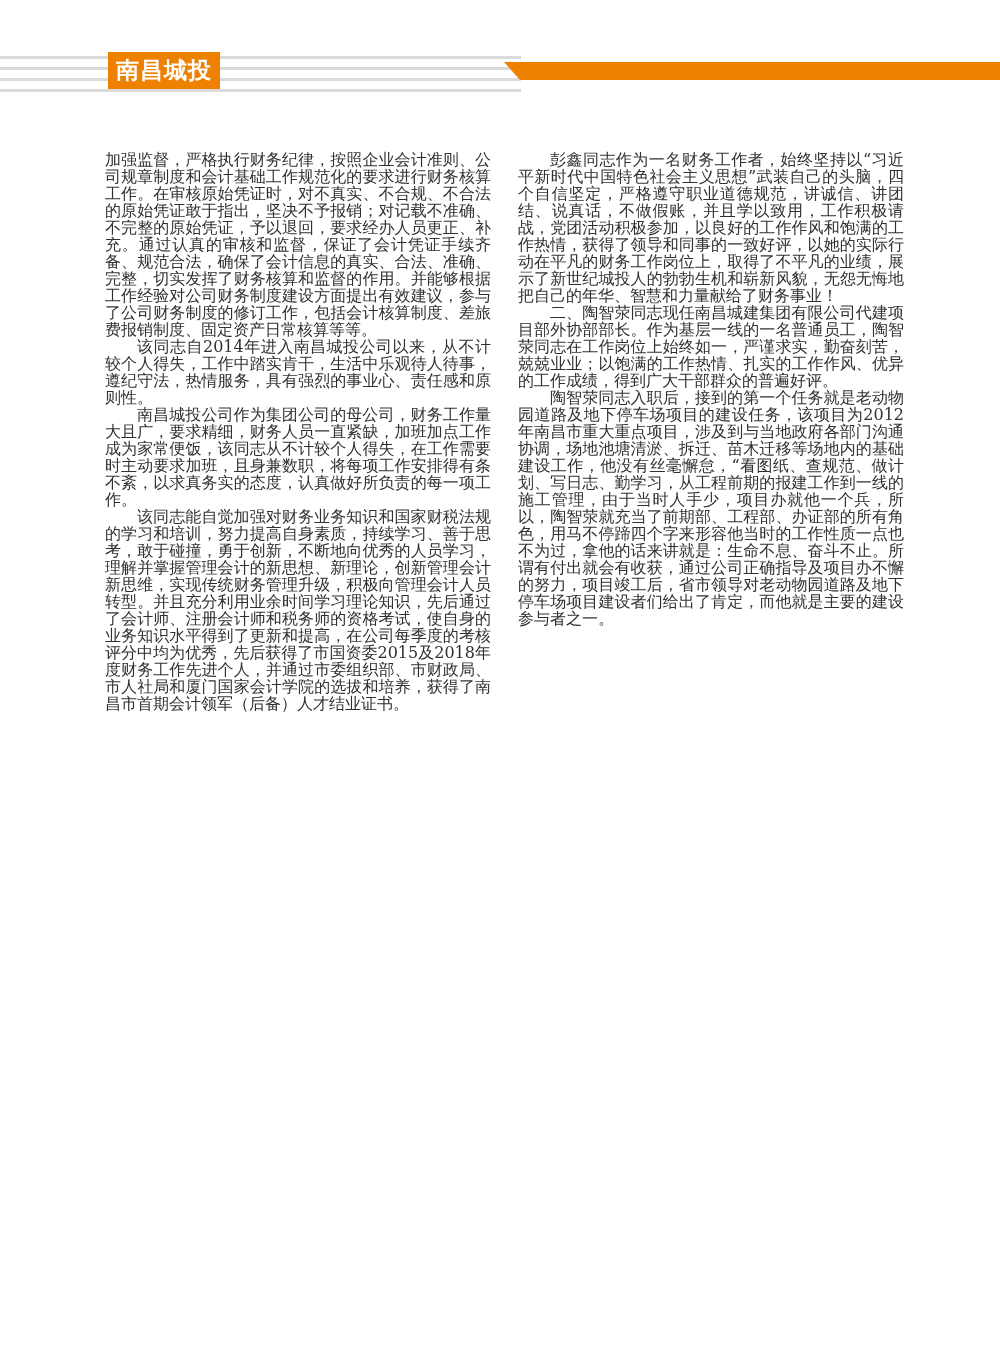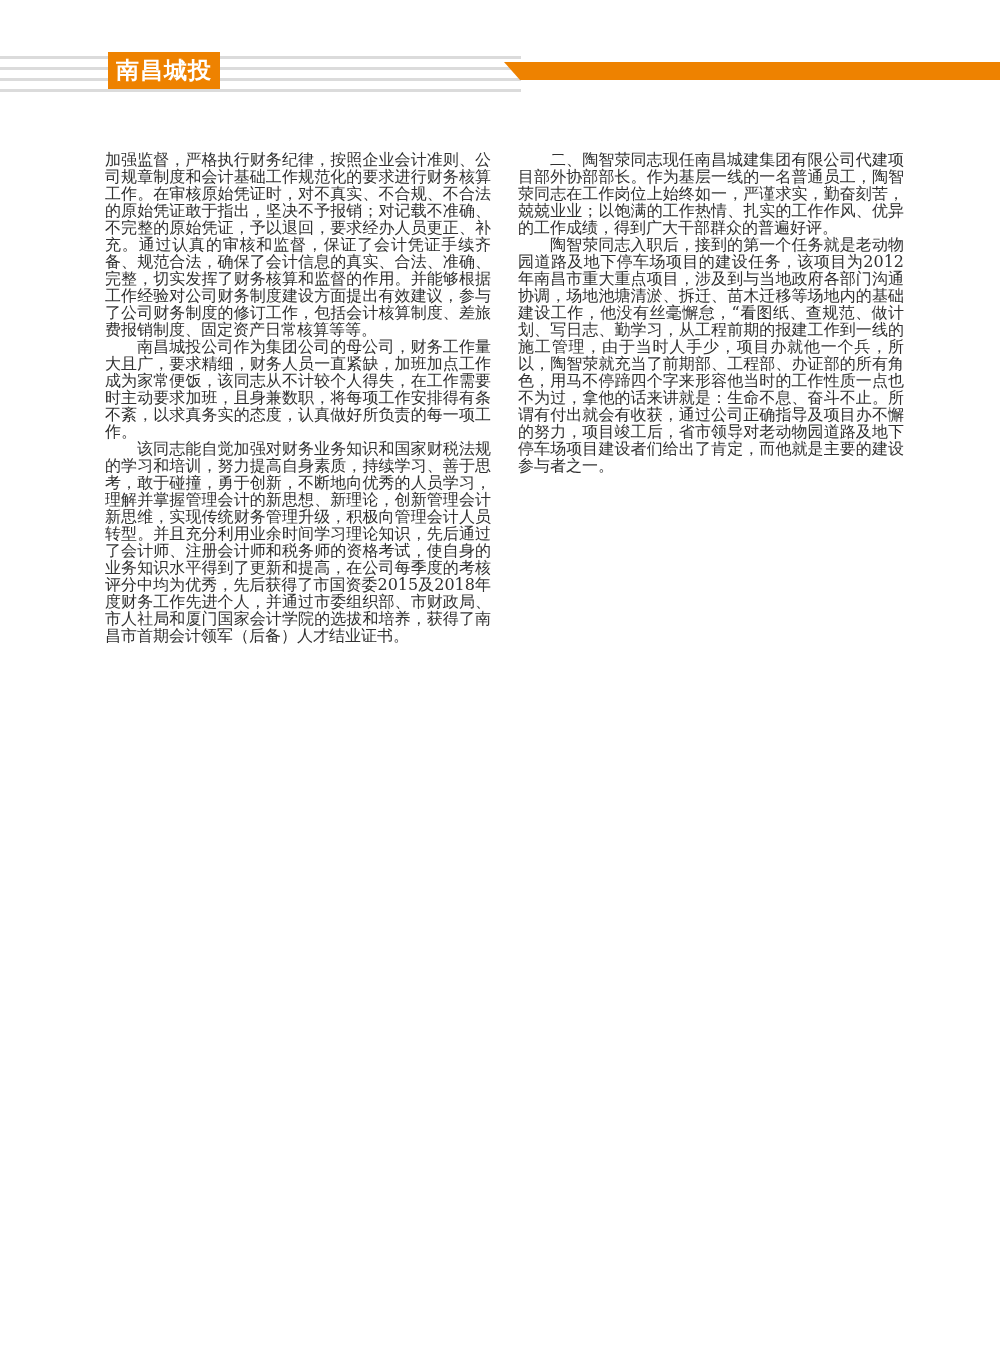--- a/index.html
+++ b/index.html
@@ -52,25 +52,27 @@
   </div>
 
   <div class="logo-box">
     <span>南昌城投</span>
   </div>
 
   <div class="band"></div>
 
   <section class="col col-left">
     <p>加强监督，严格执行财务纪律，按照企业会计准则、公司规章制度和会计基础工作规范化的要求进行财务核算工作。在审核原始凭证时，对不真实、不合规、不合法的原始凭证敢于指出，坚决不予报销；对记载不准确、不完整的原始凭证，予以退回，要求经办人员更正、补充。通过认真的审核和监督，保证了会计凭证手续齐备、规范合法，确保了会计信息的真实、合法、准确、完整，切实发挥了财务核算和监督的作用。并能够根据工作经验对公司财务制度建设方面提出有效建议，参与了公司财务制度的修订工作，包括会计核算制度、差旅费报销制度、固定资产日常核算等等。</p>
+    <p class="indent">该同志自2014年进入南昌城投公司以来，从不计较个人得失，工作中踏实肯干，生活中乐观待人待事，遵纪守法，热情服务，具有强烈的事业心、责任感和原则性。</p>
     <p class="indent">南昌城投公司作为集团公司的母公司，财务工作量大且广，要求精细，财务人员一直紧缺，加班加点工作成为家常便饭，该同志从不计较个人得失，在工作需要时主动要求加班，且身兼数职，将每项工作安排得有条不紊，以求真务实的态度，认真做好所负责的每一项工作。</p>
     <p class="indent">该同志能自觉加强对财务业务知识和国家财税法规的学习和培训，努力提高自身素质，持续学习、善于思考，敢于碰撞，勇于创新，不断地向优秀的人员学习，理解并掌握管理会计的新思想、新理论，创新管理会计新思维，实现传统财务管理升级，积极向管理会计人员转型。并且充分利用业余时间学习理论知识，先后通过了会计师、注册会计师和税务师的资格考试，使自身的业务知识水平得到了更新和提高，在公司每季度的考核评分中均为优秀，先后获得了市国资委2015及2018年度财务工作先进个人，并通过市委组织部、市财政局、市人社局和厦门国家会计学院的选拔和培养，获得了南昌市首期会计领军（后备）人才结业证书。</p>
   </section>
 
   <section class="col col-right">
+    <p class="indent">彭鑫同志作为一名财务工作者，始终坚持以“习近平新时代中国特色社会主义思想”武装自己的头脑，四个自信坚定，严格遵守职业道德规范，讲诚信、讲团结、说真话，不做假账，并且学以致用，工作积极请战，党团活动积极参加，以良好的工作作风和饱满的工作热情，获得了领导和同事的一致好评，以她的实际行动在平凡的财务工作岗位上，取得了不平凡的业绩，展示了新世纪城投人的勃勃生机和崭新风貌，无怨无悔地把自己的年华、智慧和力量献给了财务事业！</p>
     <p class="indent">二、陶智荥同志现任南昌城建集团有限公司代建项目部外协部部长。作为基层一线的一名普通员工，陶智荥同志在工作岗位上始终如一，严谨求实，勤奋刻苦，兢兢业业；以饱满的工作热情、扎实的工作作风、优异的工作成绩，得到广大干部群众的普遍好评。</p>
     <p class="indent">陶智荥同志入职后，接到的第一个任务就是老动物园道路及地下停车场项目的建设任务，该项目为2012年南昌市重大重点项目，涉及到与当地政府各部门沟通协调，场地池塘清淤、拆迁、苗木迁移等场地内的基础建设工作，他没有丝毫懈怠，“看图纸、查规范、做计划、写日志、勤学习，从工程前期的报建工作到一线的施工管理，由于当时人手少，项目办就他一个兵，所以，陶智荥就充当了前期部、工程部、办证部的所有角色，用马不停蹄四个字来形容他当时的工作性质一点也不为过，拿他的话来讲就是：生命不息、奋斗不止。所谓有付出就会有收获，通过公司正确指导及项目办不懈的努力，项目竣工后，省市领导对老动物园道路及地下停车场项目建设者们给出了肯定，而他就是主要的建设参与者之一。</p>
   </section>
 
   <div class="footer">
     <span class="pg-num">10</span>
     <span class="pg-slash">/</span>
     <span class="pg-issue">2020年 第5期</span>
   </div>
 

